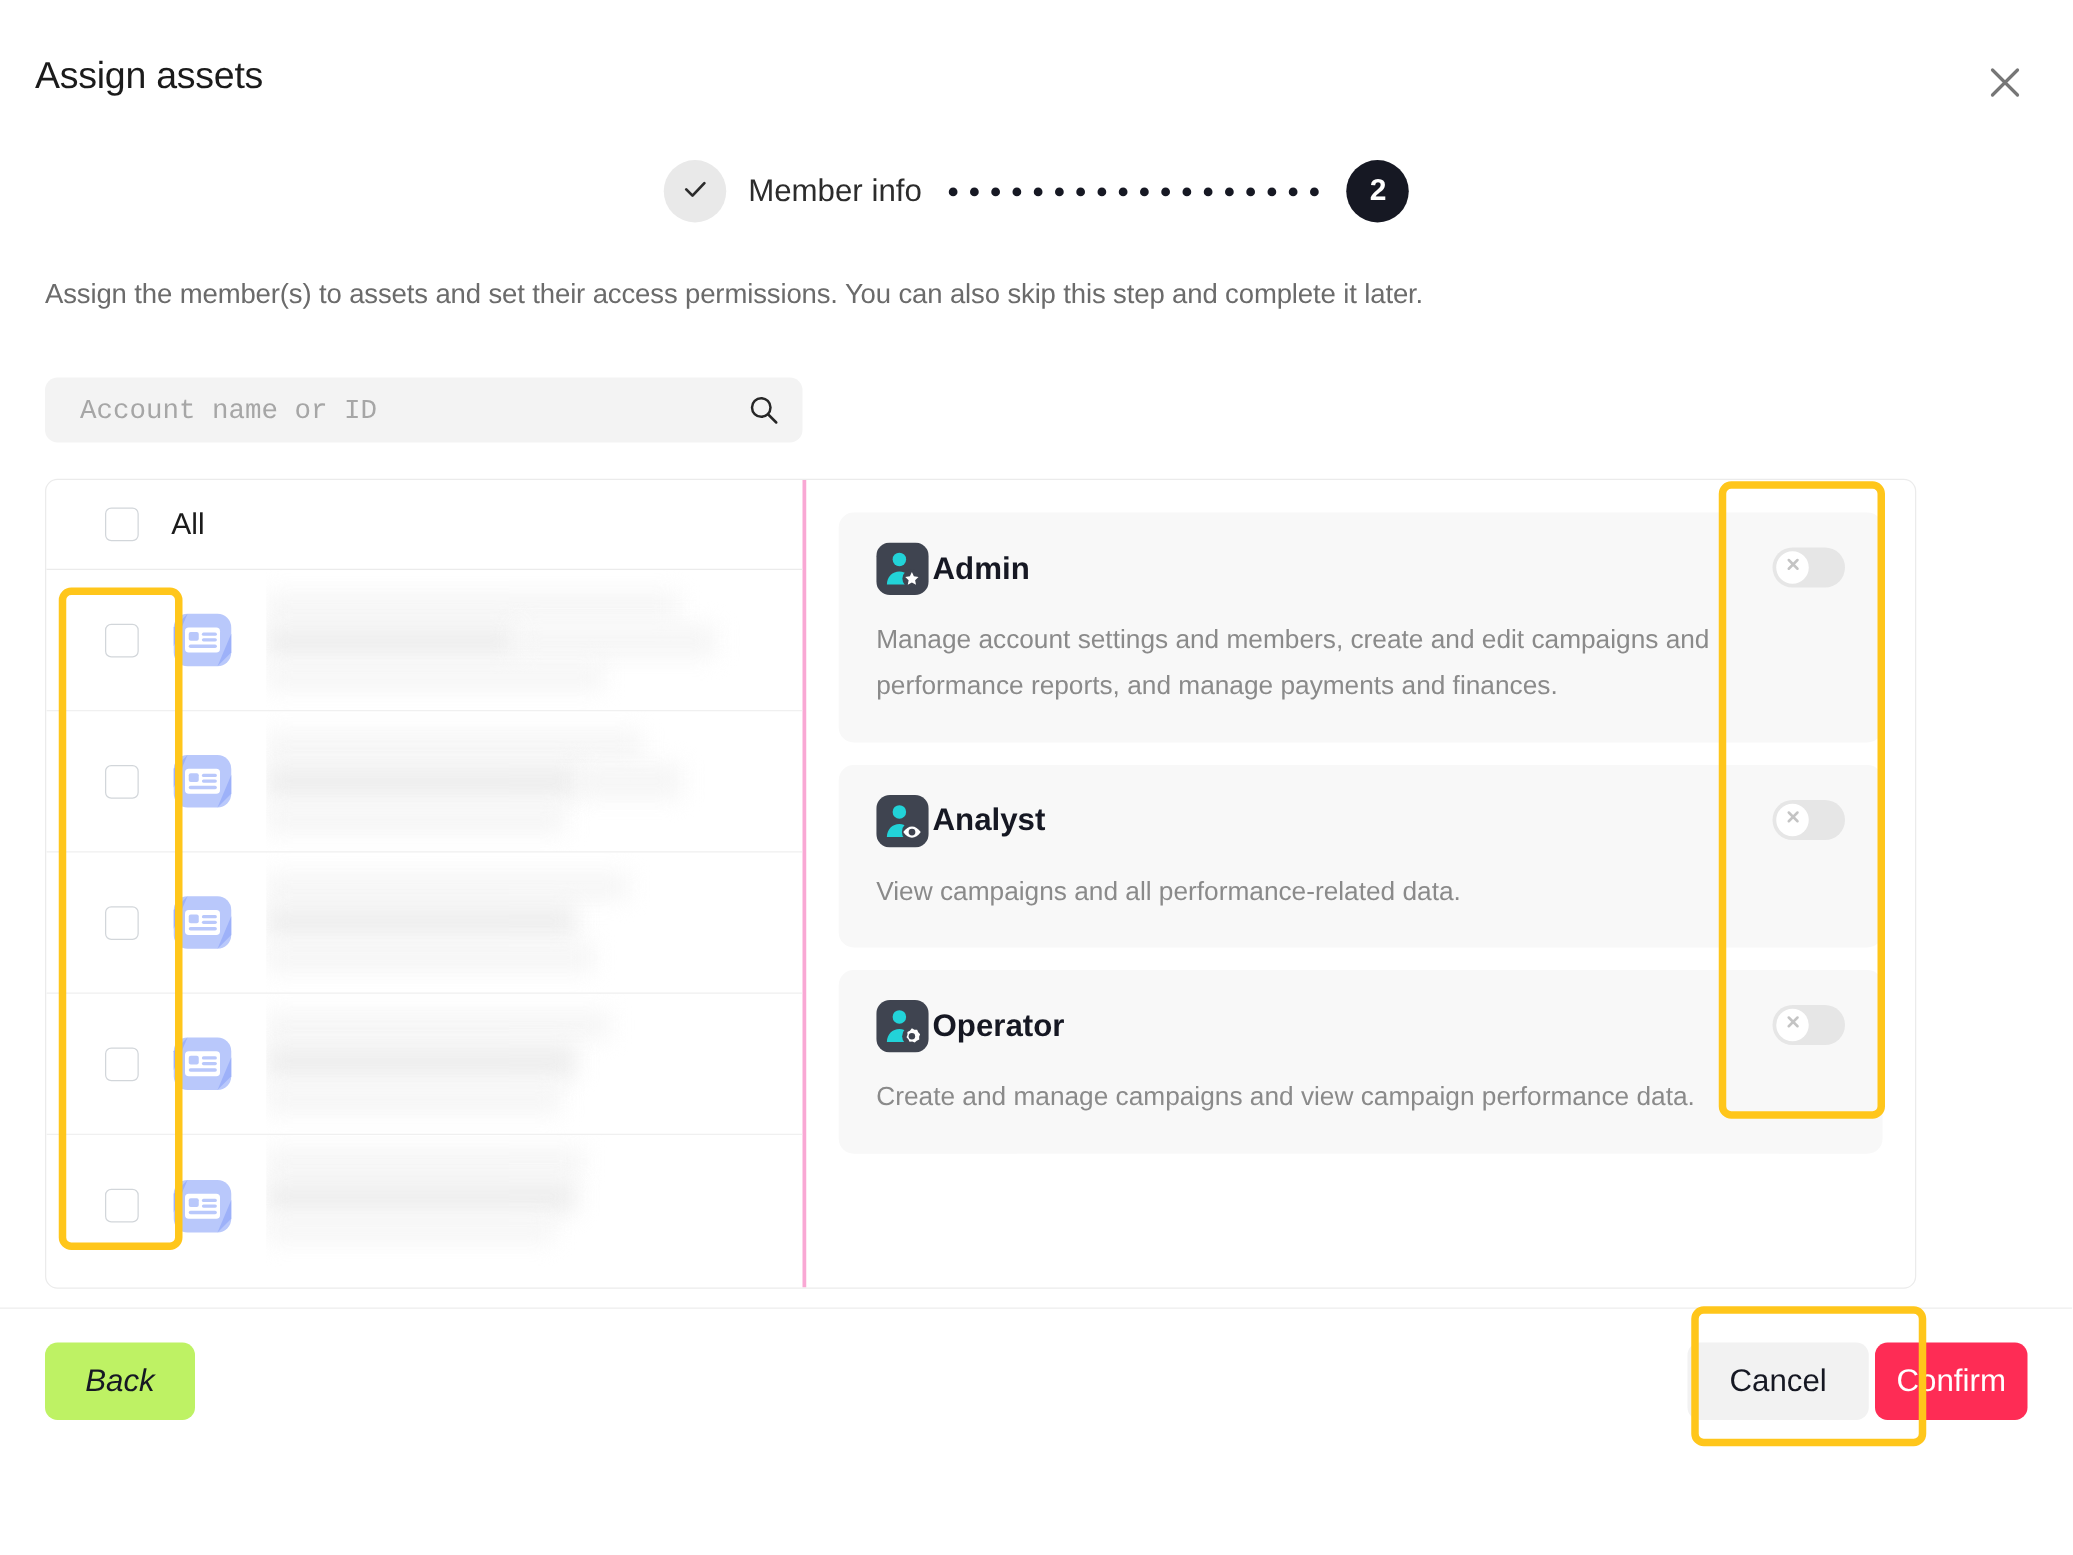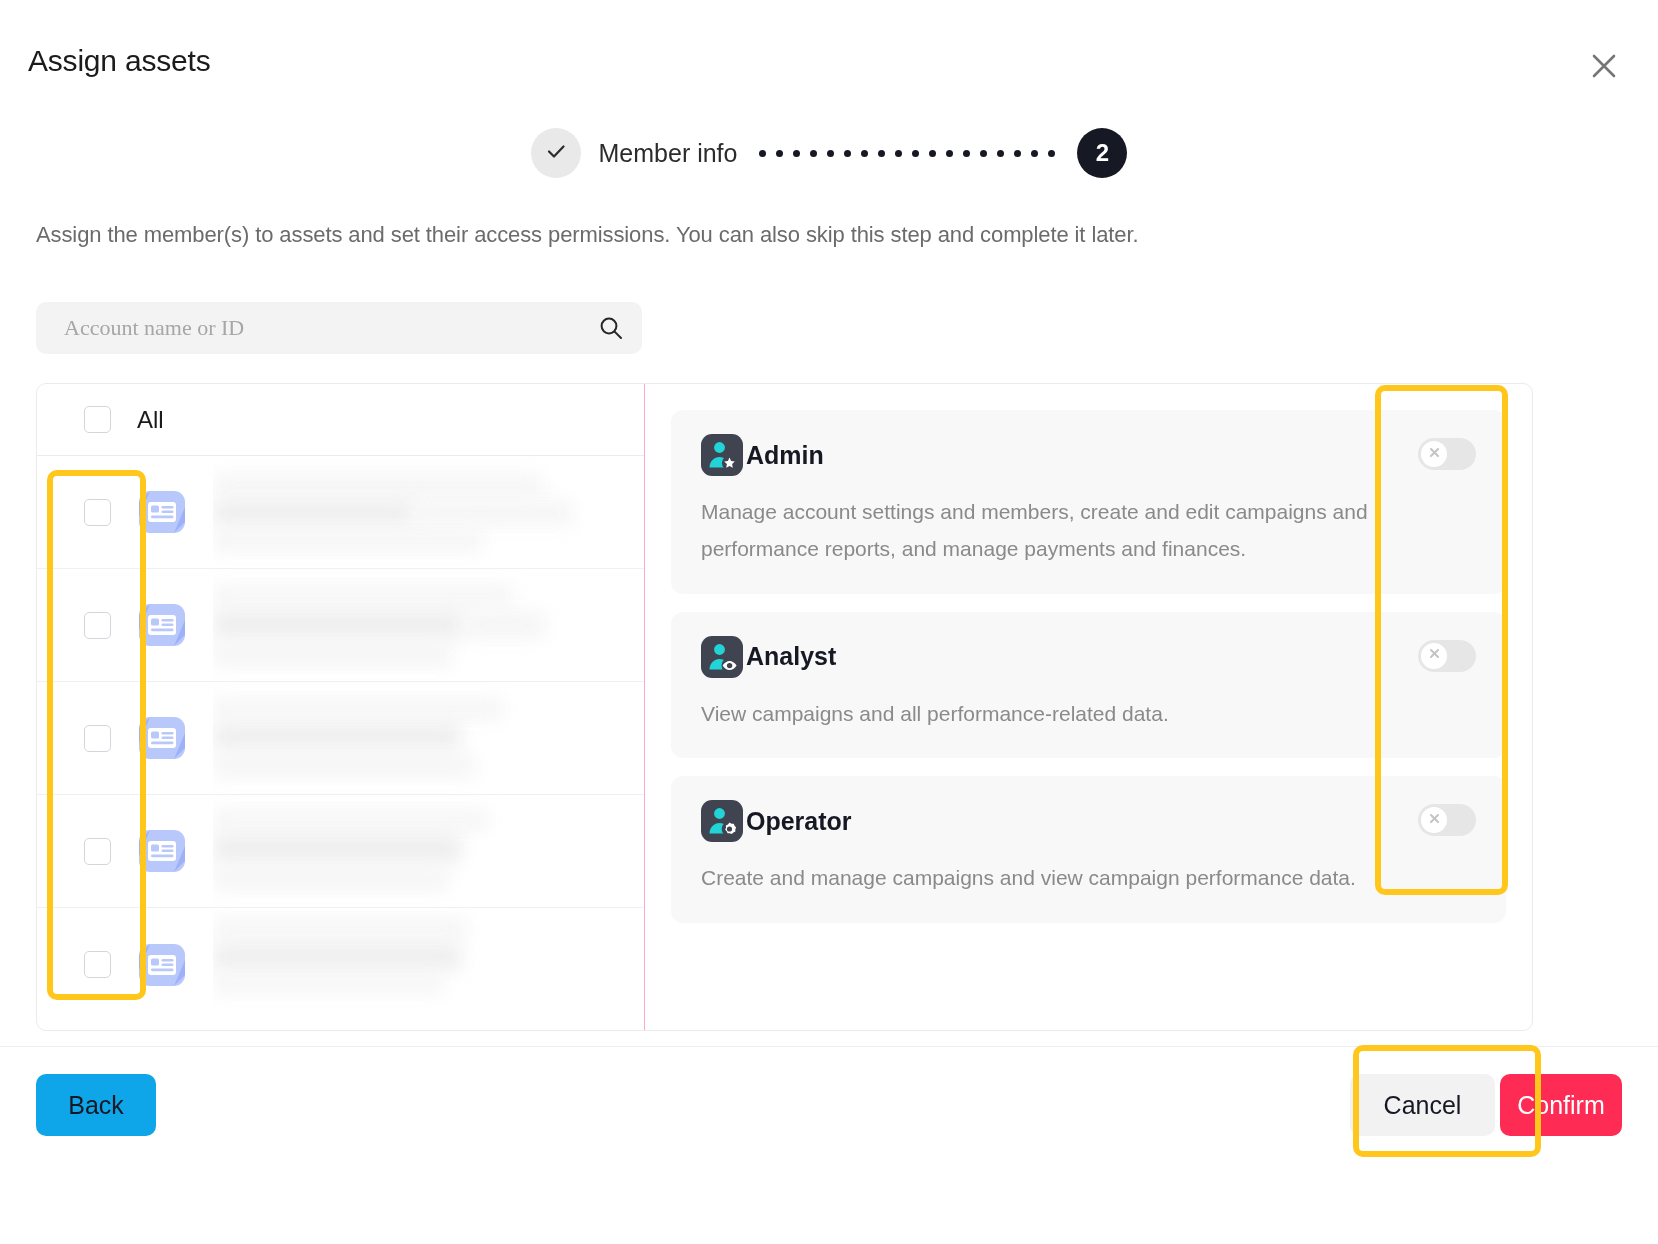--- a/index.html
+++ b/index.html
@@ -89,41 +89,41 @@
     left: 36px; top: 302px;
     width: 606px; height: 52px;
     background: #f3f3f3;
     border-radius: 10px;
     display: flex; align-items: center;
     padding: 0 18px 0 26px;
   }
   .search-input {
     flex: 1;
     border: none; outline: none; background: transparent;
-    font-family: Liberation Serif, serif;
+    font-family: Liberation Mono, monospace;
     font-size: 22px;
     color: #15803d;
   }
   .search-input::placeholder { color: #a6a6a6; }
   .search-icon { flex: none; display: flex; }
 
   
   .panels {
     position: absolute;
     left: 36px; top: 383px;
     width: 1497px; height: 648px;
     border: 1px solid #ebebeb;
     border-radius: 10px;
     display: flex;
     overflow: hidden;
     background: #fff;
   }
   .left-panel {
     width: 608px;
-    border-right: 1px solid #f9a8d4;
+    border-right: 3px solid #f9a8d4;
     display: flex; flex-direction: column;
   }
   .all-row {
     height: 72px;
     border-bottom: 1px solid #ebebeb;
     display: flex; align-items: center;
     padding-left: 47px;
     gap: 26px;
     flex: none;
   }
@@ -218,21 +218,21 @@
     border-radius: 10px;
     display: flex; align-items: center; justify-content: center;
     font-size: 25px;
     cursor: pointer;
     border: none;
     font-family: "Liberation Sans", sans-serif;
   }
   .btn-back {
     left: 36px; top: 1074px;
     width: 120px;
-    background: #0ea5e9; color: #161823;
+    background: #bef264; color: #161823; font-style: italic;
   }
   .btn-cancel {
     right: 163px; top: 1074px;
     width: 145px;
     background: #f2f2f2; color: #161823;
   }
   .btn-confirm {
     right: 36px; top: 1074px;
     width: 122px;
     background: #fe2c55; color: #fff;

